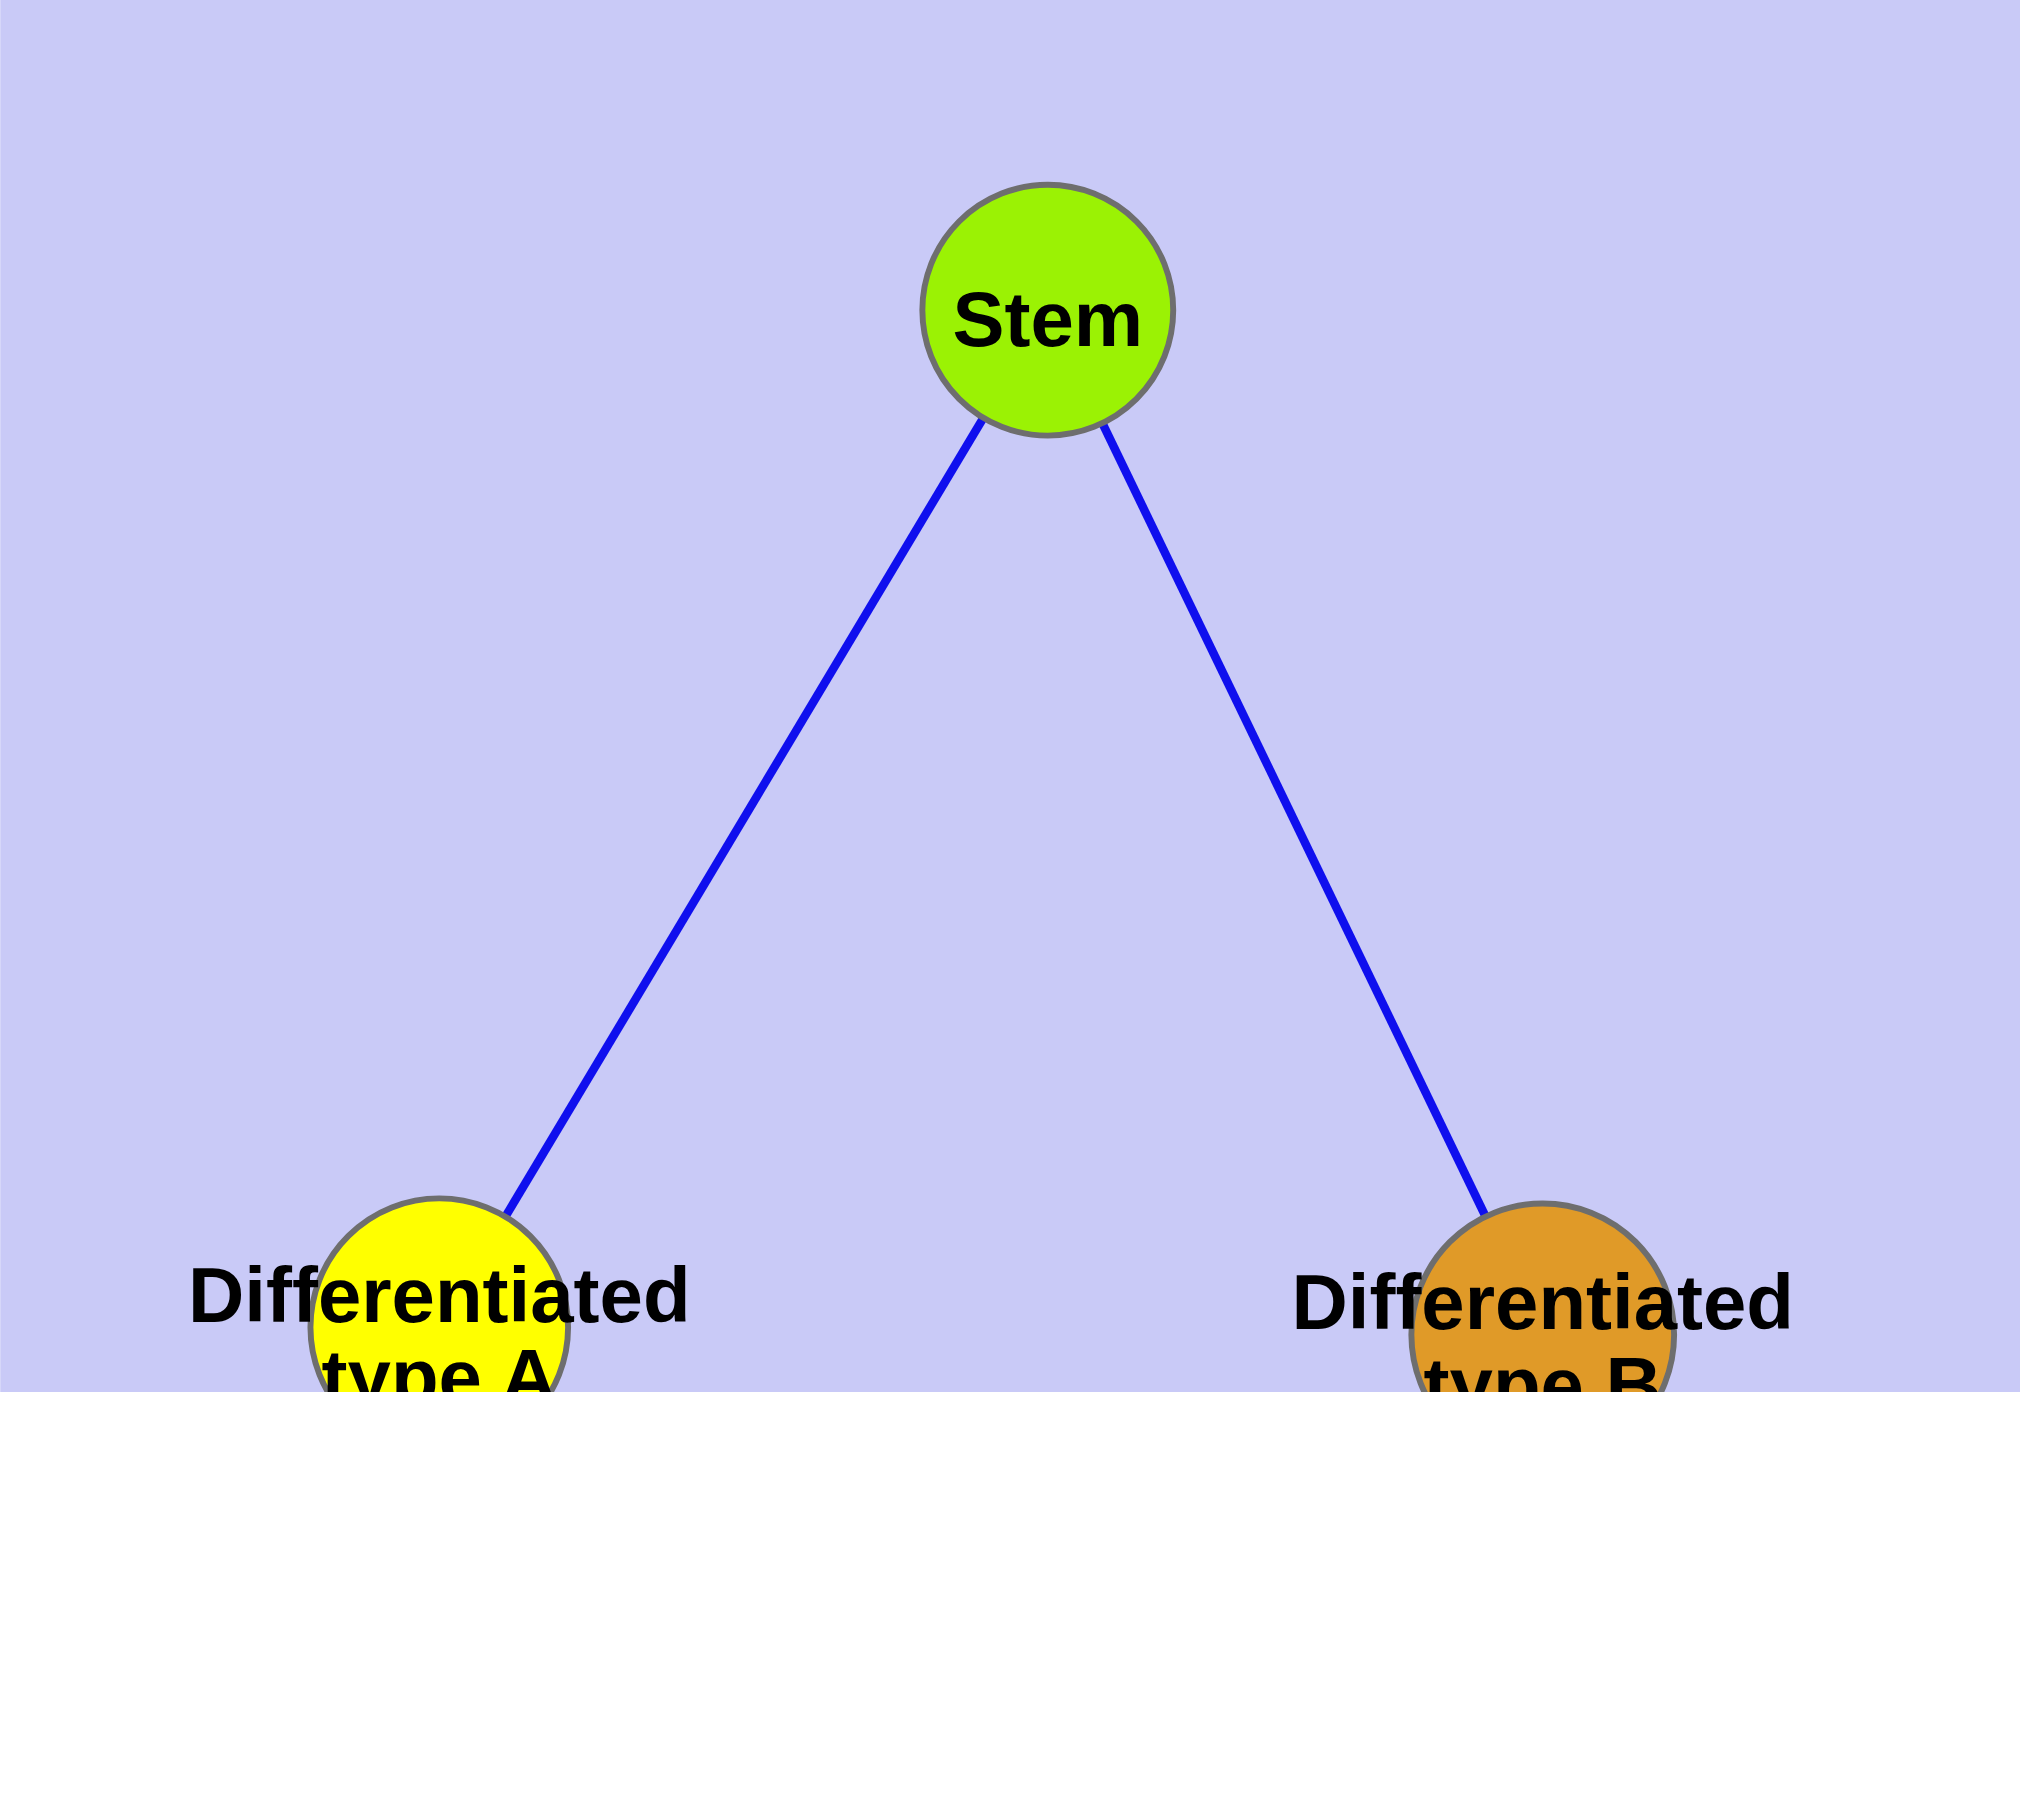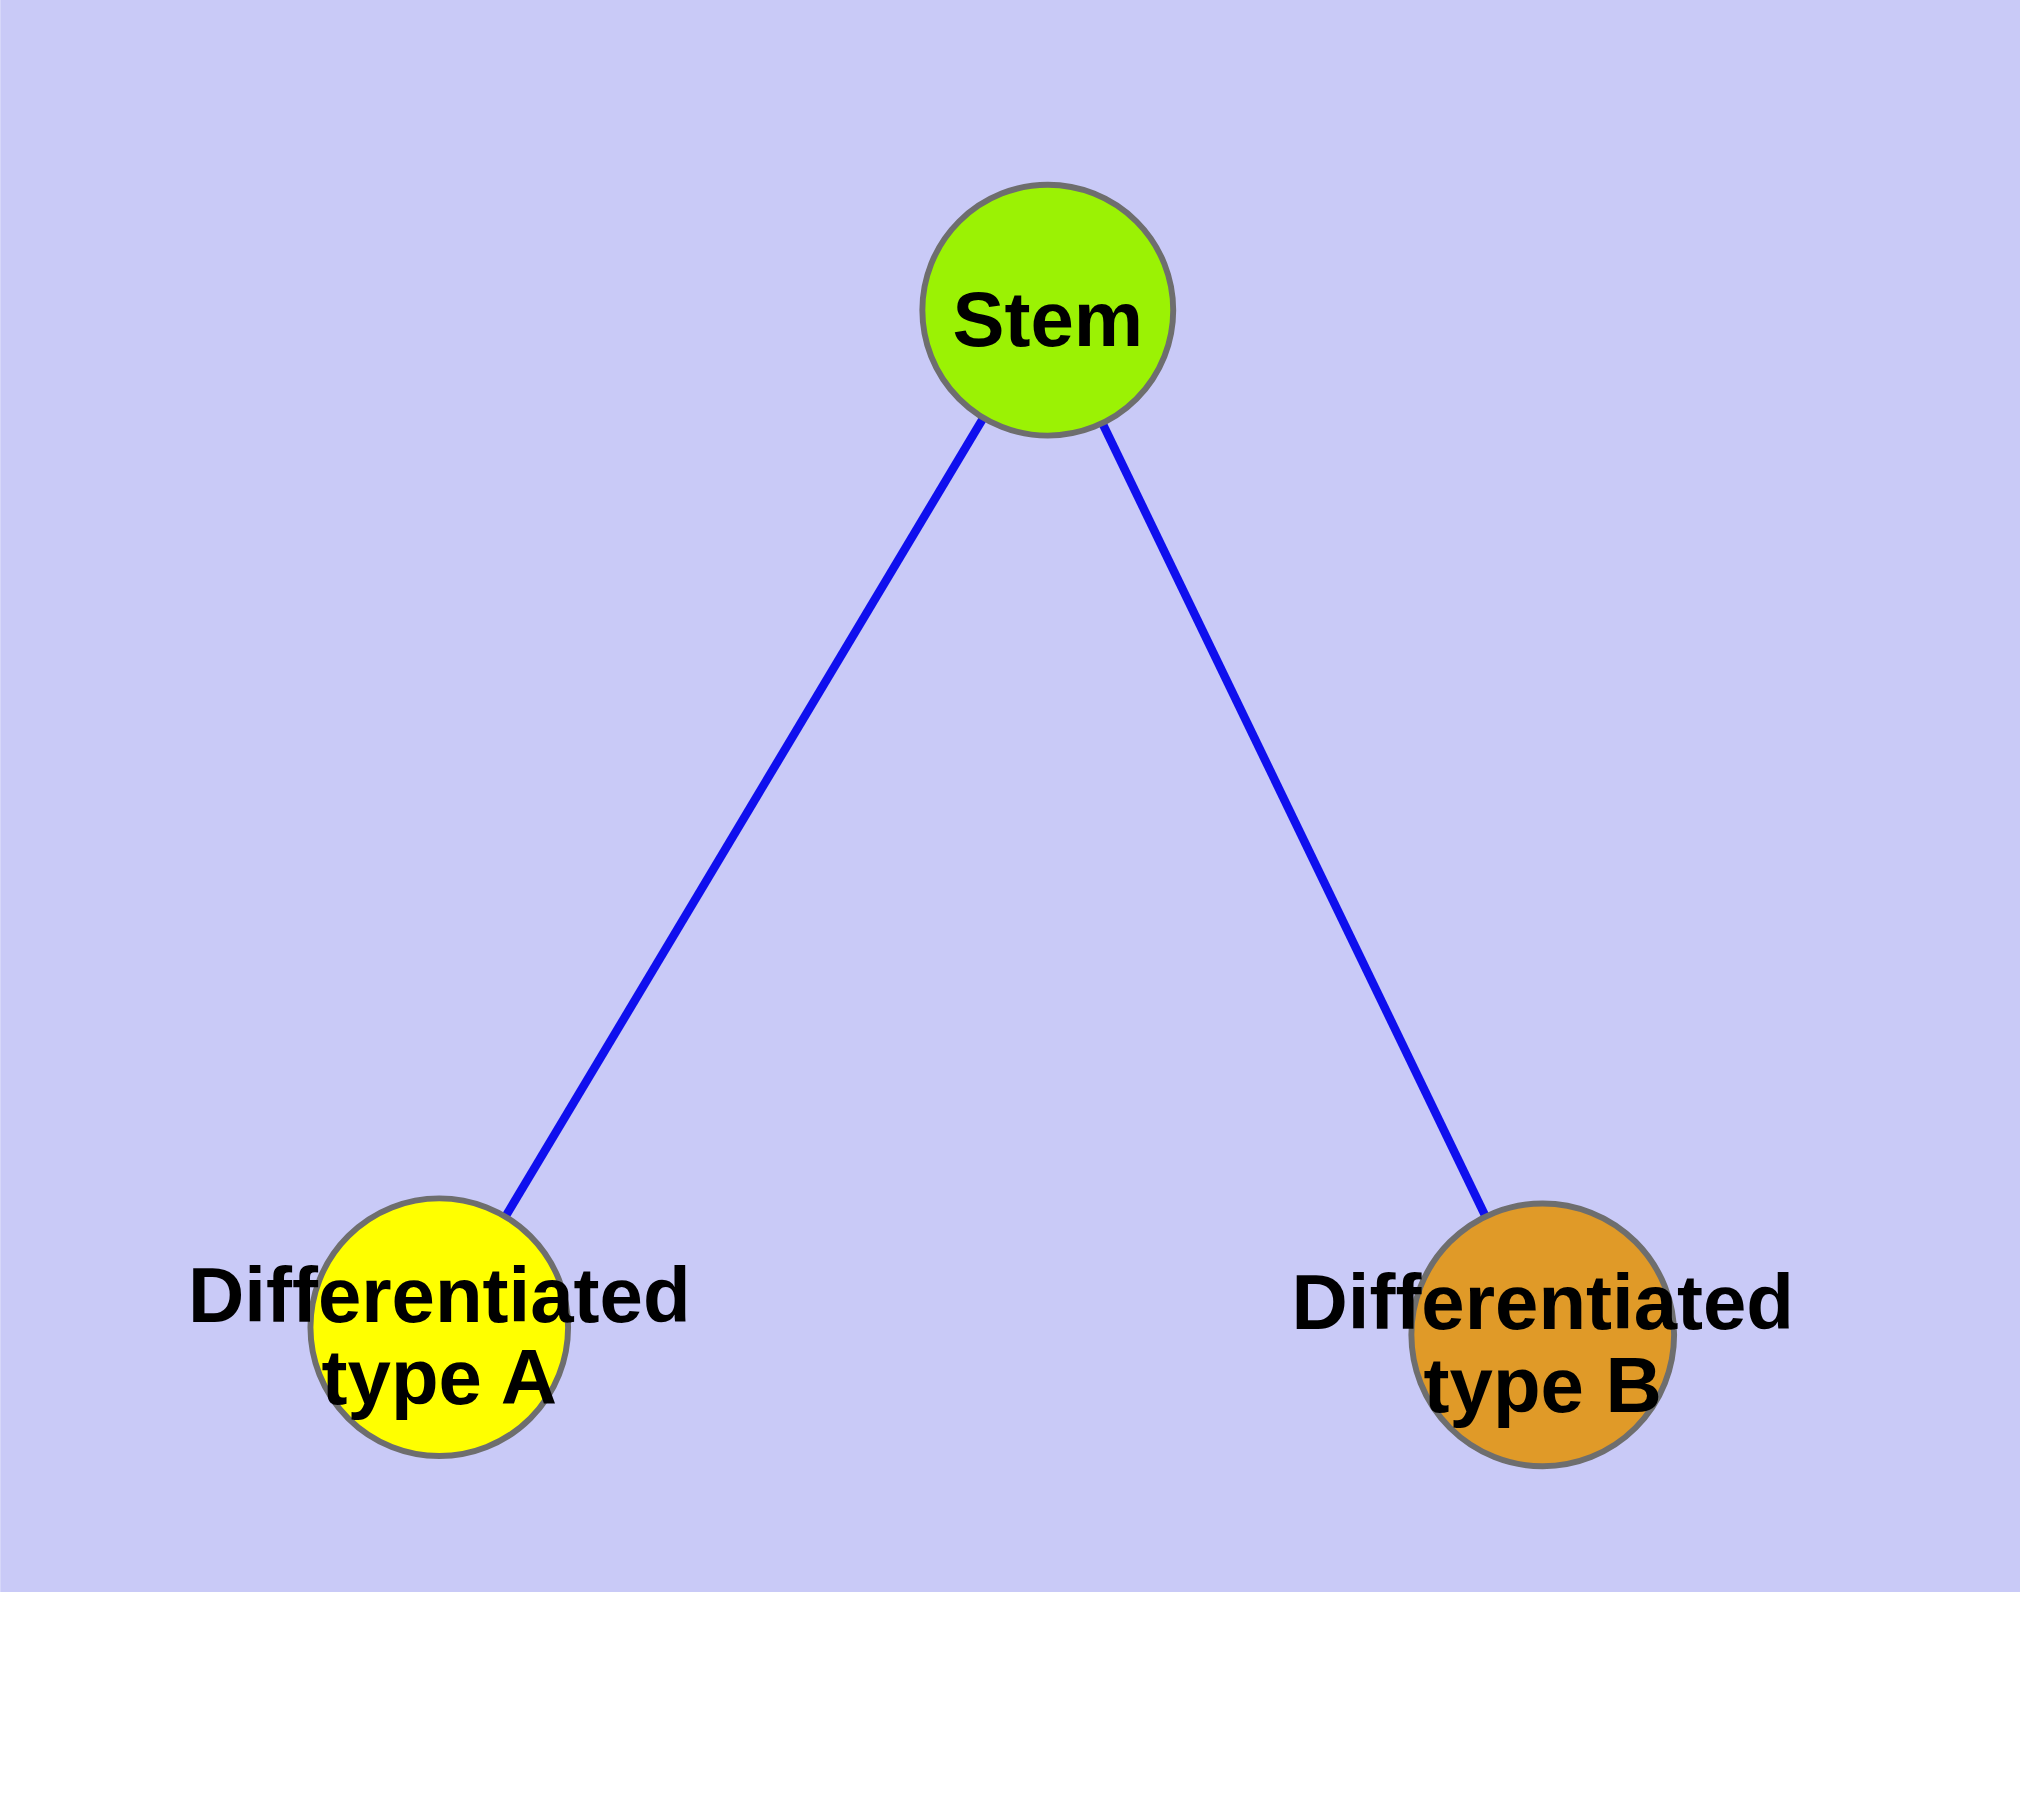--- a/index.html
+++ b/index.html
@@ -3,21 +3,21 @@
 <meta charset="utf-8">
 <style>
   html, body {
     margin: 0;
     padding: 0;
     background: #ffffff;
   }
   #canvas {
     position: relative;
     width: 2021px;
-    height: 1592px;
+    height: 1392px;
     overflow: hidden;
     font-family: "Liberation Sans", sans-serif;
   }
   #graph-svg {
     display: block;
     width: 2021px;
     height: 1812px;
   }
   .node-label {
     font-family: "Liberation Sans", sans-serif;

